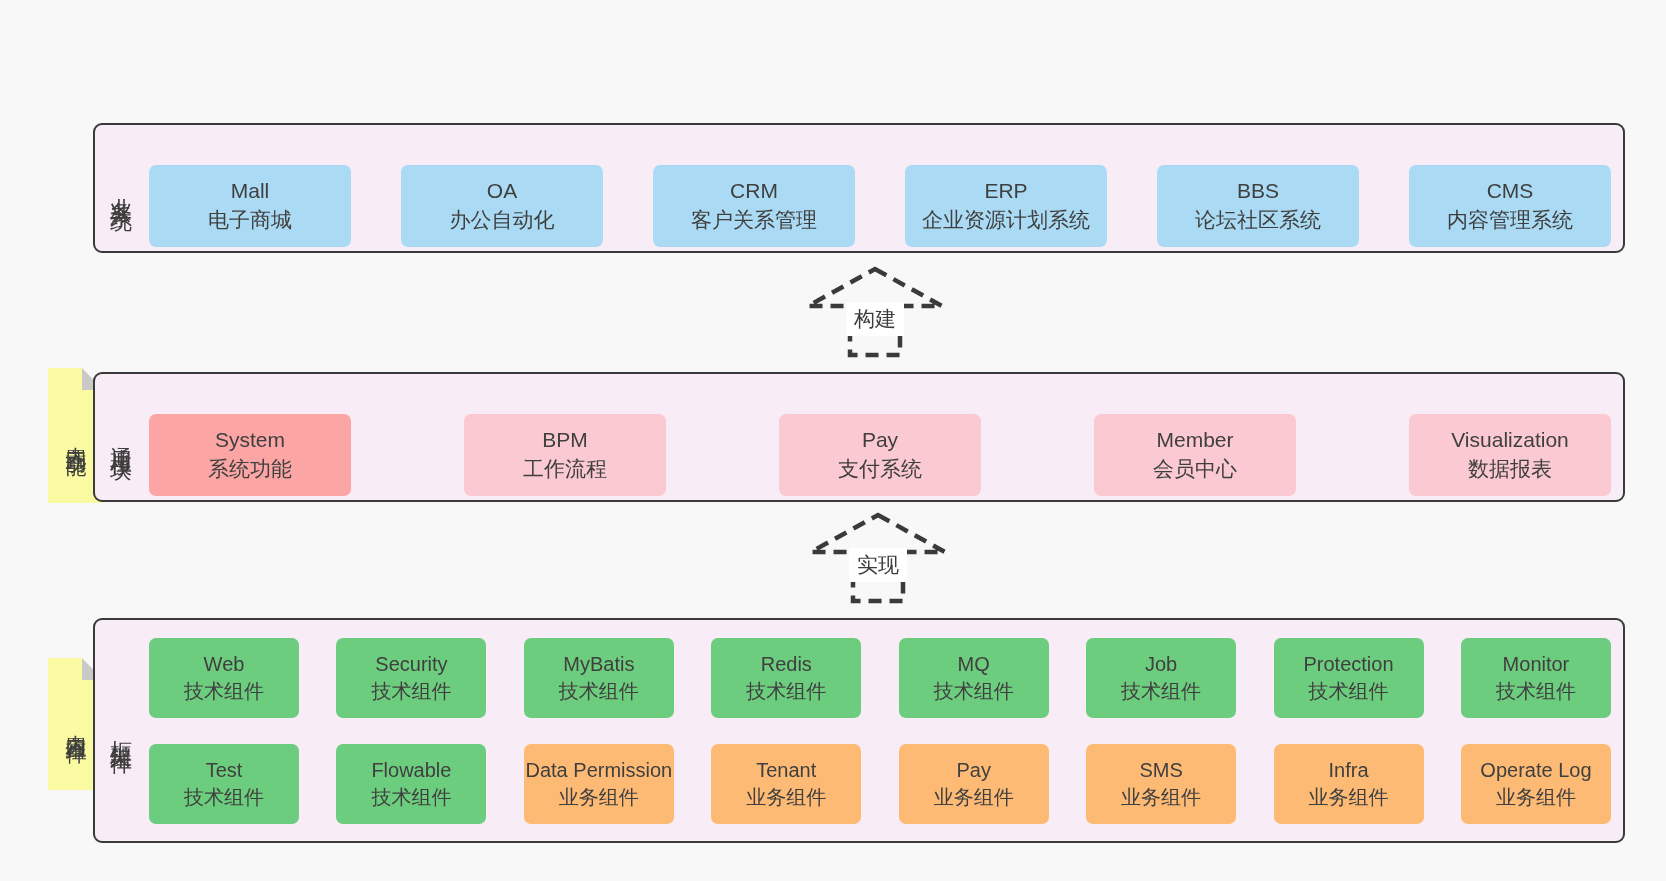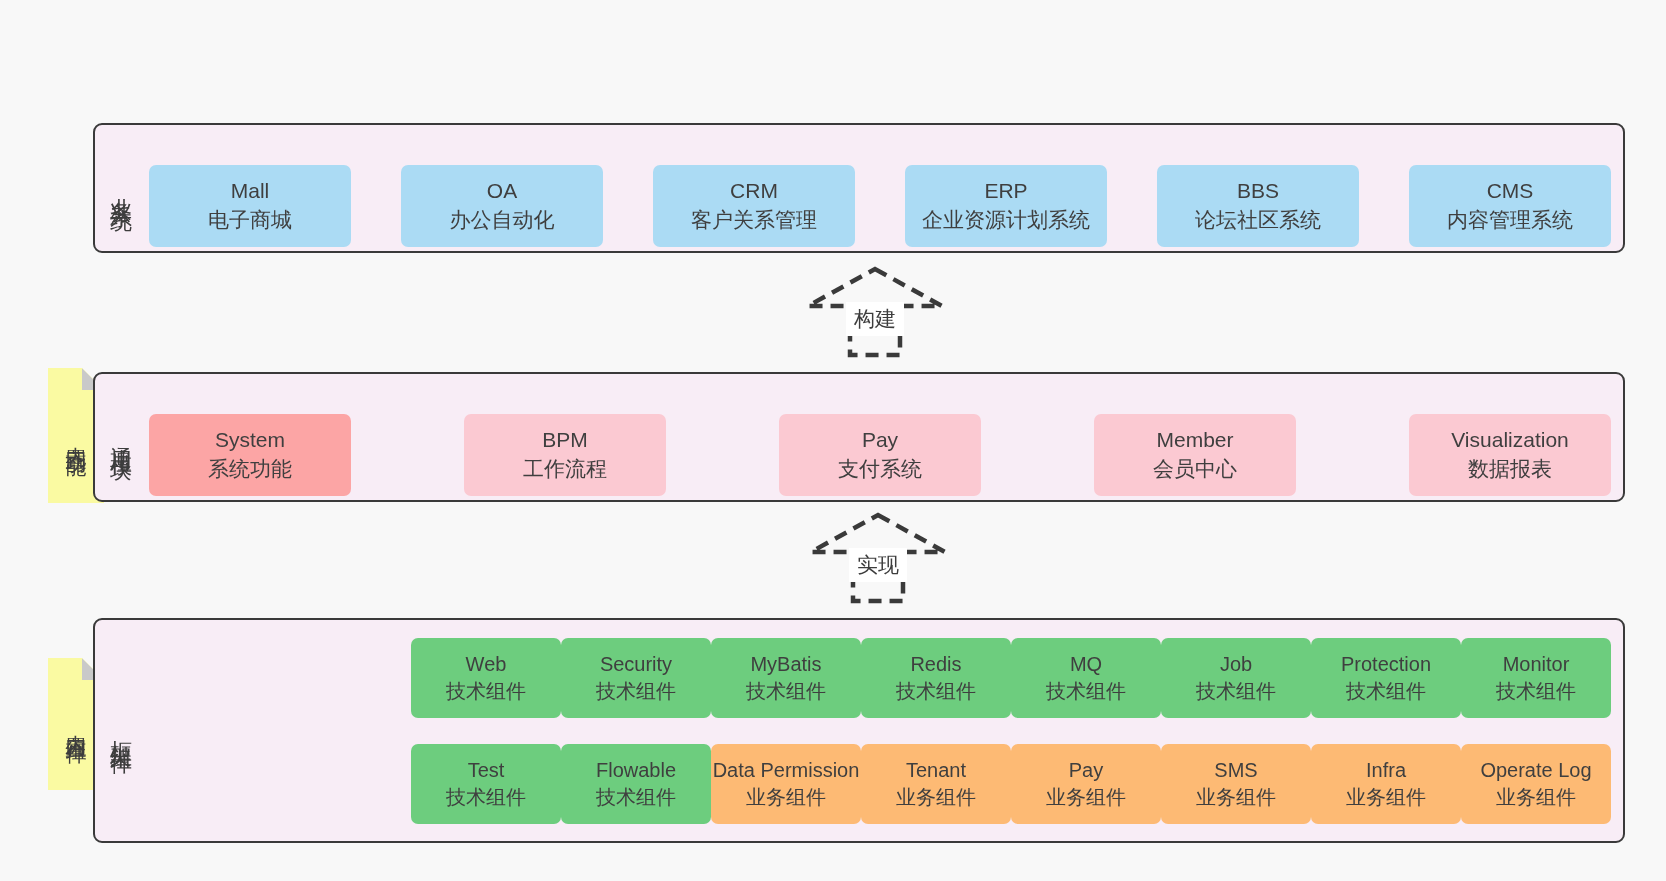--- a/index.html
+++ b/index.html
@@ -24,21 +24,21 @@
   .panel-framework{top:618px;height:225px;}
 
   .vlabel{flex:0 0 52px;display:flex;align-items:center;justify-content:center;}
   .vtext{
     writing-mode:vertical-lr;text-orientation:upright;
     font-size:22px;letter-spacing:4px;color:#3d3d3d;white-space:nowrap;
   }
 
   .cols6{flex:1;display:flex;align-items:center;justify-content:space-between;padding:12px 12px 0 2px;margin-top:24px;}
   .gridrows{flex:1;display:flex;flex-direction:column;justify-content:center;gap:26px;padding:0 12px 0 2px;}
-  .frow{display:flex;justify-content:flex-end;}
+  .frow{display:flex;justify-content:space-between;}
 
   
   .box{
     box-sizing:border-box;border-radius:7px;
     display:flex;flex-direction:column;align-items:center;justify-content:center;
     text-align:center;color:#3f3f3f;
   }
   .box.w6{width:202px;height:82px;font-size:21px;line-height:1.38;}
   .box.w8{width:150px;height:80px;font-size:20px;line-height:1.32;}
   .blue{background:#abdbf4;}

